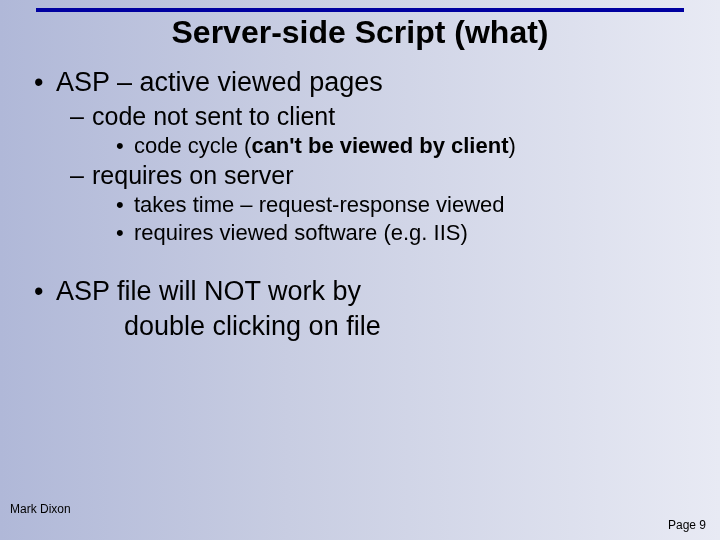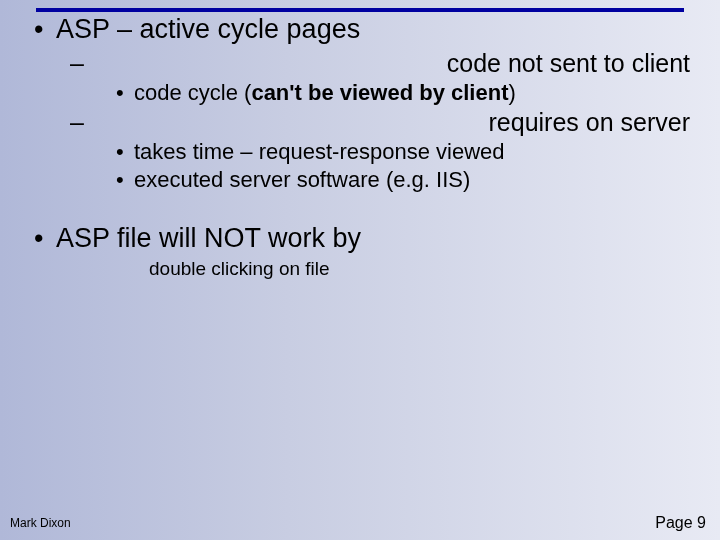--- a/index.html
+++ b/index.html
@@ -45,64 +45,65 @@
   .l2 {
     font-size: 25px;
     margin: 2px 0 2px 40px;
     display: flex;
     align-items: flex-start;
   }
   .l2 .bullet {
     width: 22px;
     flex: 0 0 22px;
   }
-  .l2 .text { flex: 1; text-align: right; }
+  .l2 .text { flex: 1; }
   .l3 {
     font-size: 22px;
     margin: 2px 0 2px 86px;
     display: flex;
     align-items: flex-start;
   }
   .l3 .bullet {
     width: 18px;
     flex: 0 0 18px;
   }
   .l3 .text { flex: 1; }
   .gap { height: 26px; }
   .continuation {
-    font-size: 19px;
-    margin-left: 119px;
+    font-size: 27px;
+    margin-left: 94px;
     margin-top: 2px;
   }
   .footer-left {
     position: absolute;
     left: 10px;
-    bottom: 10px;
+    bottom: 24px;
     font-size: 12px;
   }
   .footer-right {
     position: absolute;
     right: 14px;
     bottom: 8px;
-    font-size: 16px;
+    font-size: 12px;
   }
   .bold { font-weight: bold; }
 </style>
 </head>
 <body>
 
 <div class="title-wrap">
   <div class="title-rule"></div>
+  <div class="title">Server-side Script (what)</div>
 </div>
 
 <div class="content">
 
   <div class="l1">
     <span class="bullet">•</span>
-    <span class="text">ASP – active cycle pages</span>
+    <span class="text">ASP – active viewed pages</span>
   </div>
 
   <div class="l2">
     <span class="bullet">–</span>
     <span class="text">code not sent to client</span>
   </div>
 
   <div class="l3">
     <span class="bullet">•</span>
     <span class="text">
@@ -115,21 +116,21 @@
     <span class="text">requires on server</span>
   </div>
 
   <div class="l3">
     <span class="bullet">•</span>
     <span class="text">takes time – request-response viewed</span>
   </div>
 
   <div class="l3">
     <span class="bullet">•</span>
-    <span class="text">executed server software (e.g. IIS)</span>
+    <span class="text">requires viewed software (e.g. IIS)</span>
   </div>
 
   <div class="gap"></div>
 
   <div class="l1">
     <span class="bullet">•</span>
     <span class="text">ASP file will NOT work by</span>
   </div>
   <div class="continuation">double clicking on file</div>
 

